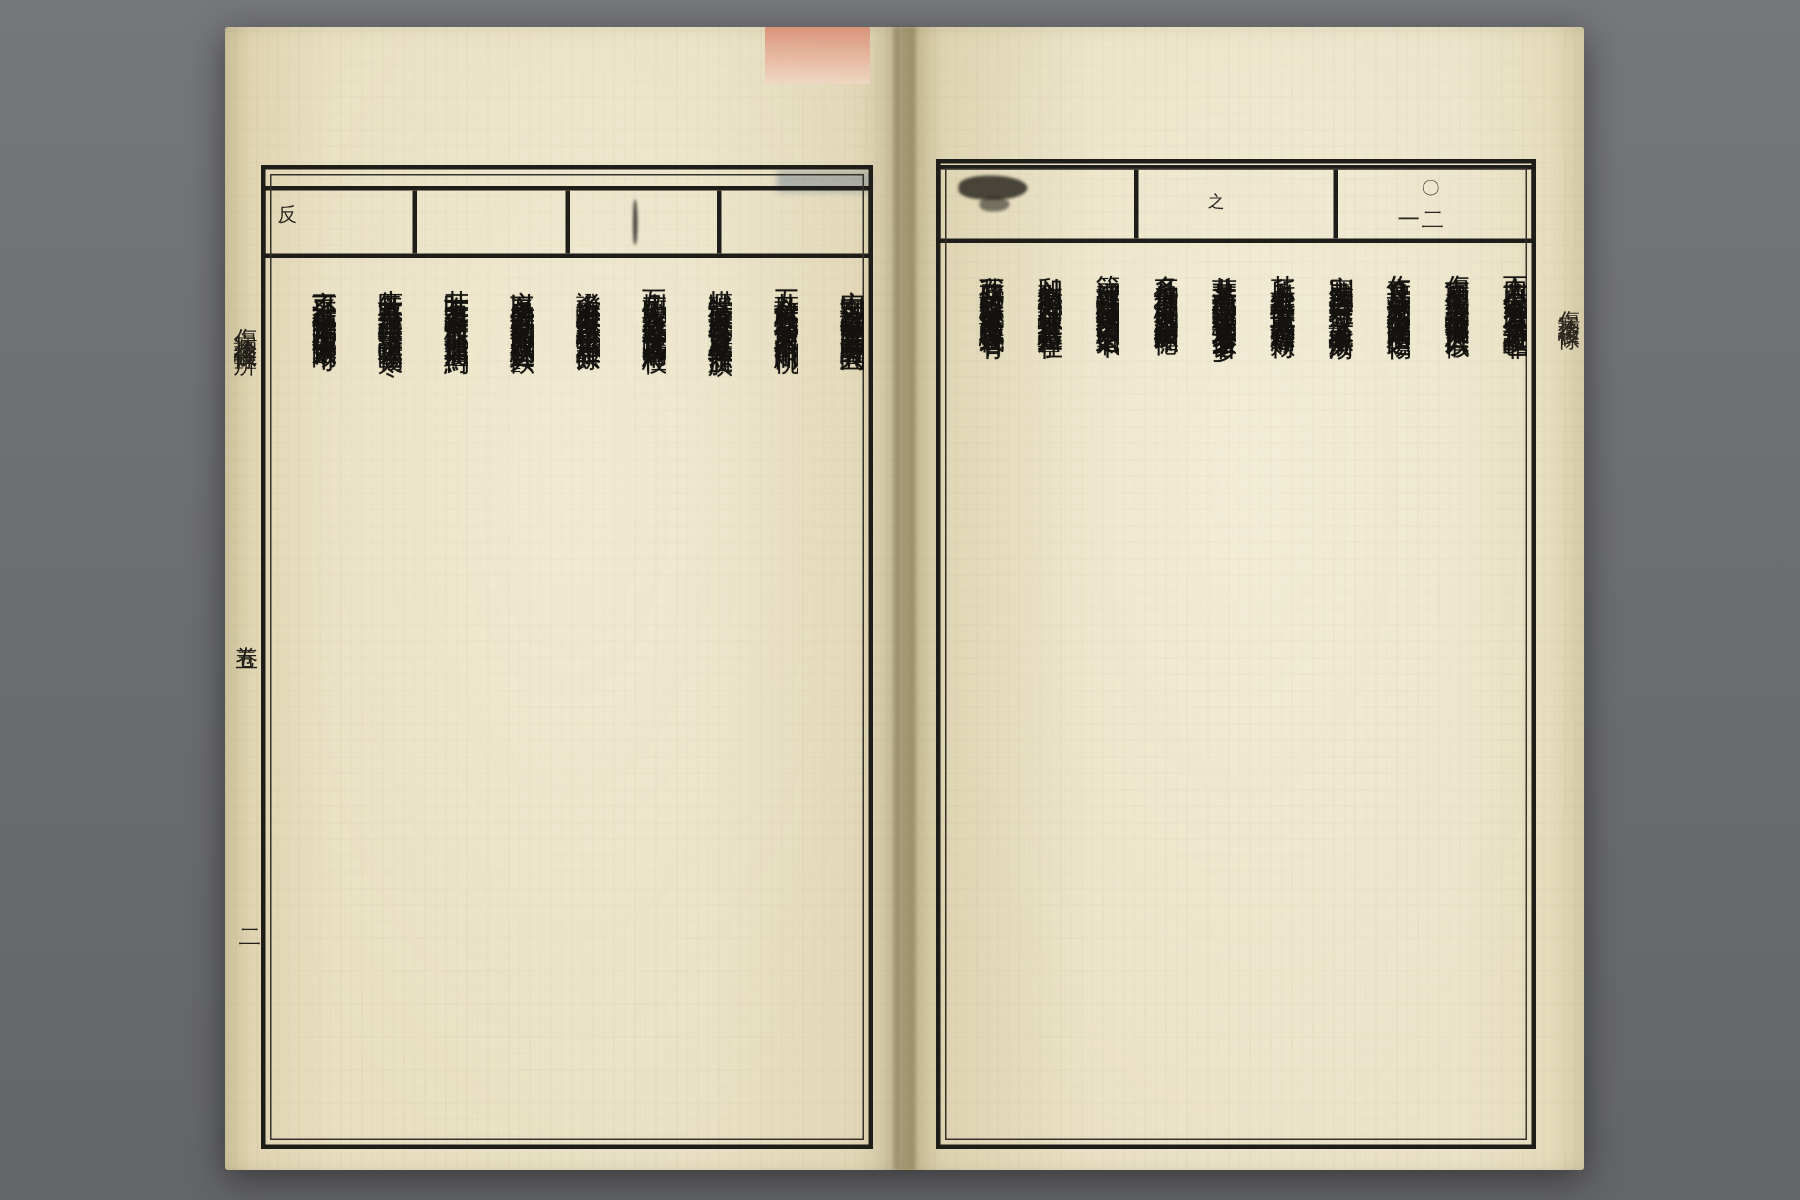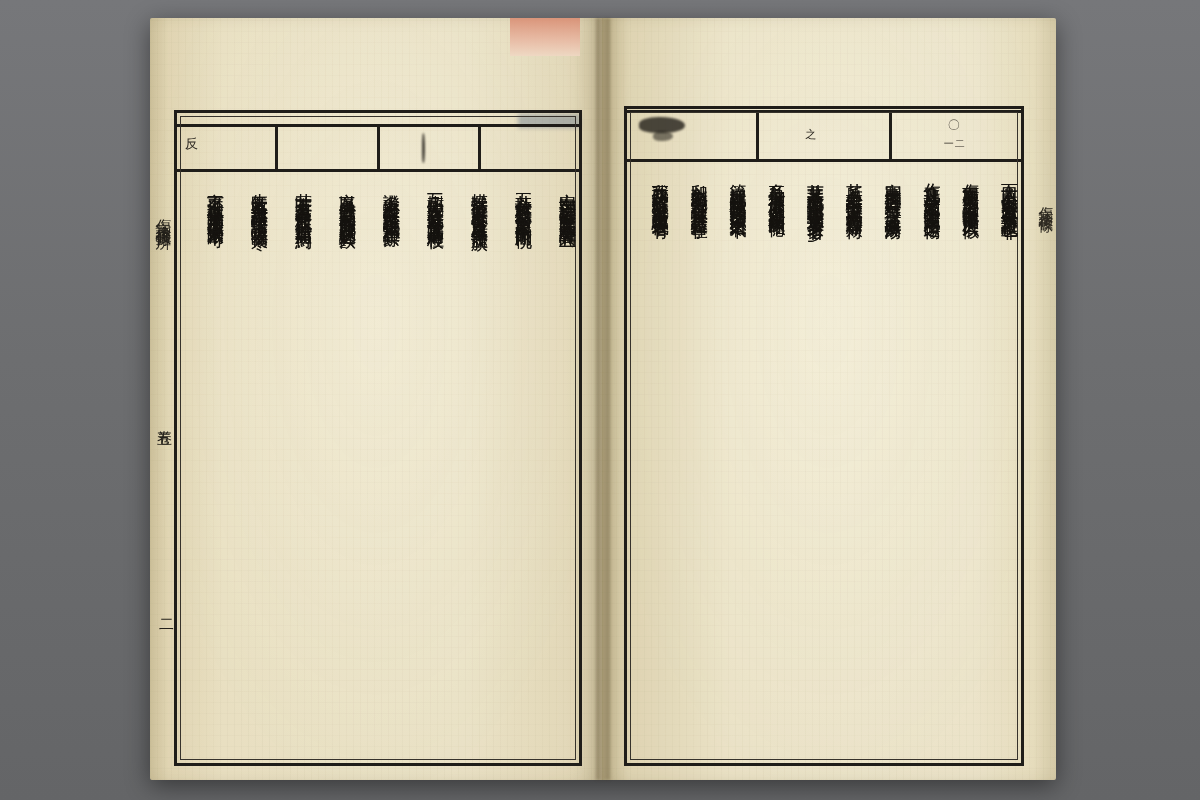--- a/index.html
+++ b/index.html
@@ -255,21 +255,21 @@
         <div class="cell">
           <div class="smudge" style="left:12px; top:4px; width:46px; height:16px;"></div>
           <div class="smudge" style="left:26px; top:18px; width:20px; height:10px; opacity:.7;"></div>
           <span class="red-ink" style="left:6px; top:30px; font-size:11px;"></span>
         </div>
         <div class="cell">
           <span class="cell-mark" style="left:46px; top:16px; font-size:11px;">之</span>
         </div>
         <div class="cell">
           <span class="cell-mark" style="left:56px; top:6px; font-size:12px;">〇</span>
-          <span class="cell-mark" style="left:52px; top:26px; font-size:10px;">一二</span>
+          <span class="cell-mark" style="left:40px; top:26px; font-size:15px;">一二</span>
         </div>
       </div>
 
       <div class="frame frame-right">
         <div class="inner-rule"></div>
       </div>
 
       <div class="cols cols-right">
         <div class="col">而人莫不以傷寒名之以其有傷寒之證故也非</div>
         <div class="col">傷寒而見傷寒之證則亦派是假傷寒世人以假</div>

